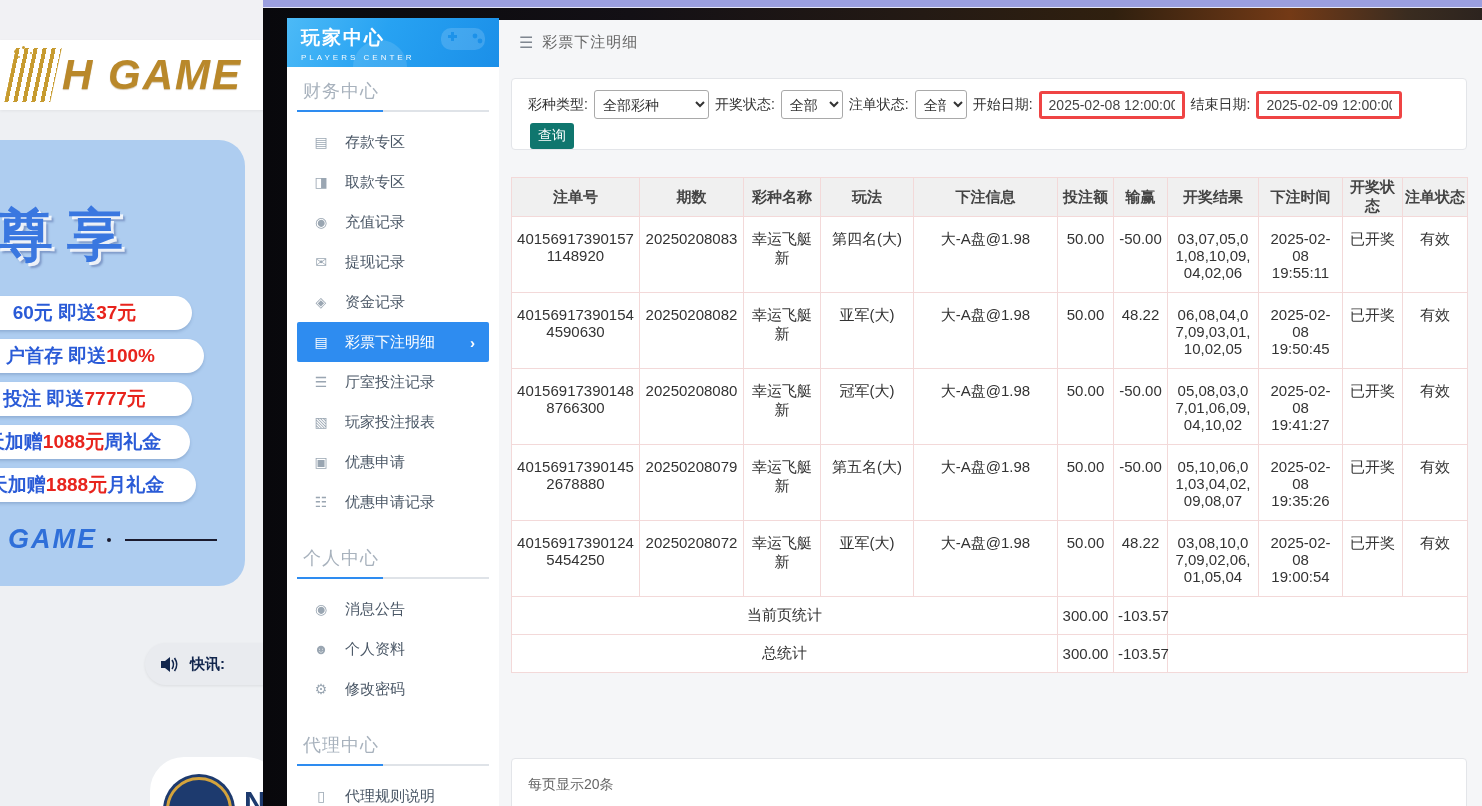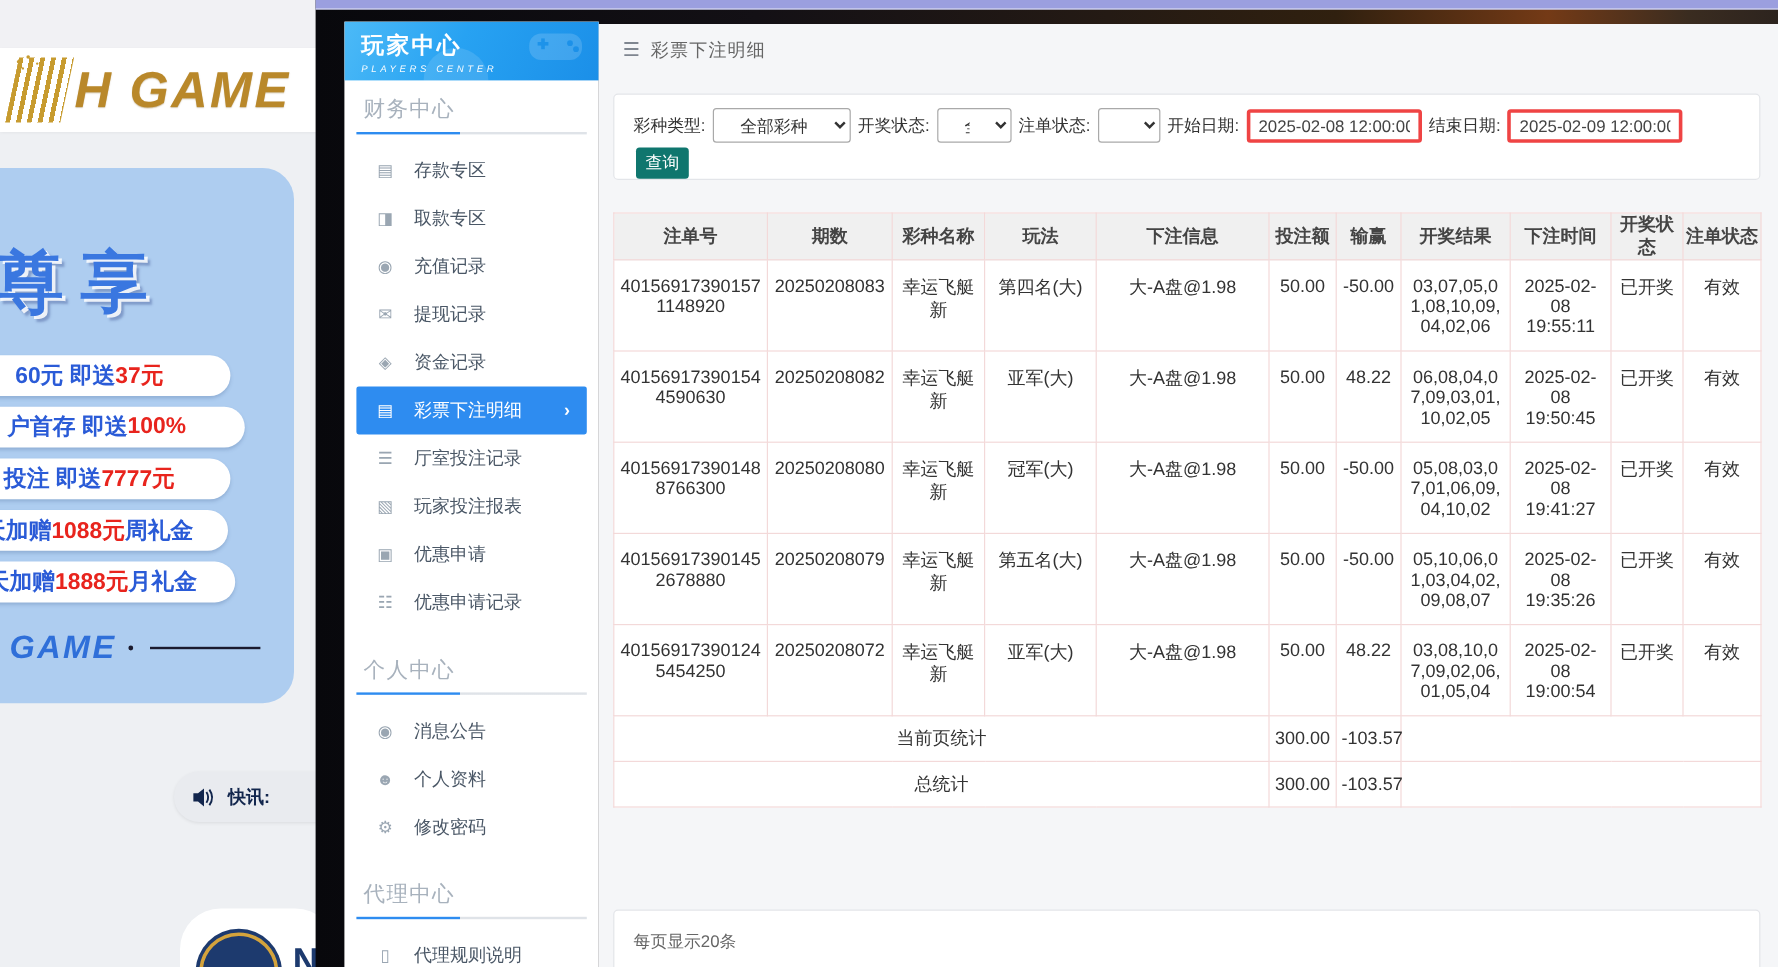--- a/index.html
+++ b/index.html
@@ -55,21 +55,21 @@
   .overlay { position:absolute; left:263px; top:0; width:1467px; height:806px;
              background:linear-gradient(90deg,#08080c 0%,#131015 25%,#241a14 45%,#30200f 58%,#743a16 70%,#3a2c20 78%,#15151c 92%,#10121c 100%); }
   .lavender-strip { position:absolute; left:0; top:0; right:0; height:8px; background:#9b9fdf;
                     border-bottom:1px solid rgba(255,255,255,.75); }
 
   
   .sidebar { position:absolute; left:24px; top:18px; width:212px; bottom:0; background:#fff; overflow:hidden; }
   .sidebar-header { position:relative; height:49px; overflow:hidden;
     background:linear-gradient(115deg,#4cbaf7 0%,#27a2f2 45%,#1b8fe8 100%); color:#fff; padding:7px 0 0 14px; }
   .sidebar-title { font-size:19px; font-weight:bold; letter-spacing:2px; }
-  .sidebar-subtitle { font-size:8px; letter-spacing:3px; margin-top:2px; opacity:.95;font-style:italic; }
+  .sidebar-subtitle { font-size:8px; letter-spacing:3px; margin-top:2px; opacity:.95; }
   .header-decor { position:absolute; right:8px; top:2px; opacity:.55; }
   .header-circle { position:absolute; width:54px; height:54px; border-radius:50%;
                    background:rgba(255,255,255,.12); left:66px; top:22px; }
 
   .sidebar-body { padding-top:12px; }
   .side-section { margin-top:24px; }
   .side-section:first-child { margin-top:0; }
   .sec-title { margin:0 16px; font-size:18px; color:#a8b2bd; letter-spacing:1px; }
   .sec-underline { margin:7px 10px 10px 10px; height:2px;
                    background:linear-gradient(90deg,#2e8cf0 0 45%,#dfe3e8 45% 100%); }
@@ -85,21 +85,21 @@
   .main { position:absolute; left:236px; top:20px; right:0; bottom:0; background:#f5f6f8; overflow:hidden; }
   .main-header { height:44px; display:flex; align-items:center; padding-left:20px; gap:9px; }
   .hamburger { font-size:16px; color:#7f8690; }
   .page-title { font-size:15px; color:#666; letter-spacing:1px; }
 
   .filter-box { position:absolute; left:12px; top:58px; width:956px; height:72px; background:#fff;
                 border:1px solid #e3e5e9; border-radius:4px; }
   .filter-row { position:absolute; left:16px; top:11px; display:flex; align-items:center; gap:6px;
                 font-size:14px; color:#333; white-space:nowrap;justify-content:space-between; }
   .filter-row select { height:29px; border:1px solid #a9a9a9; border-radius:3px; background:#fff;
-                       font-size:14px; color:#333; font-family:inherit; padding:0 18px; }
+                       font-size:14px; color:#333; font-family:inherit; padding:0 4px; }
   .sel-type { width:115px; } .sel-draw { width:62px; } .sel-order { width:52px; }
   .filter-row input { height:28px; border:3px solid #ef4444; border-radius:3px; font-size:14px;
                       color:#444; padding:0 7px; width:146px; font-family:inherit; }
   .search-btn { position:absolute; left:18px; top:44px; width:44px; height:26px; background:#0f766e;
                 color:#fff; border:none; border-radius:3px; font-size:14px; cursor:pointer; font-family:inherit; }
 
   .table-box { position:absolute; left:12px; top:157px; width:956px; }
   table.bets { width:956px; border-collapse:collapse; table-layout:fixed; background:#fff; }
   .bets th { height:36px; background:#f0f0f0; font-size:15px; font-weight:bold; color:#444;
              border:1px solid #f3d9d9; padding:0 1px; }

